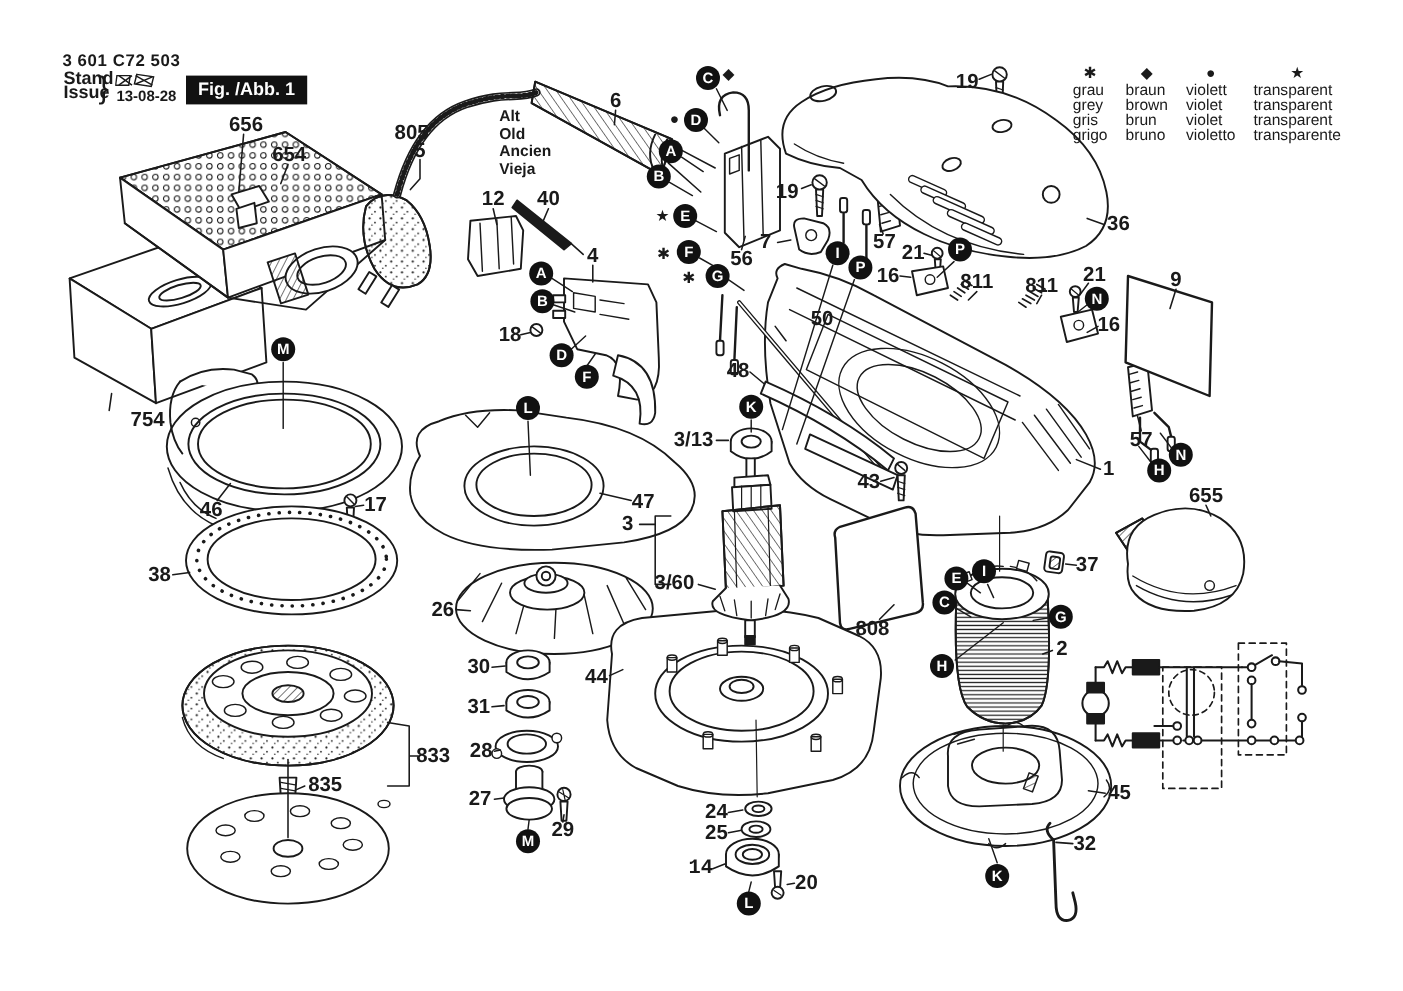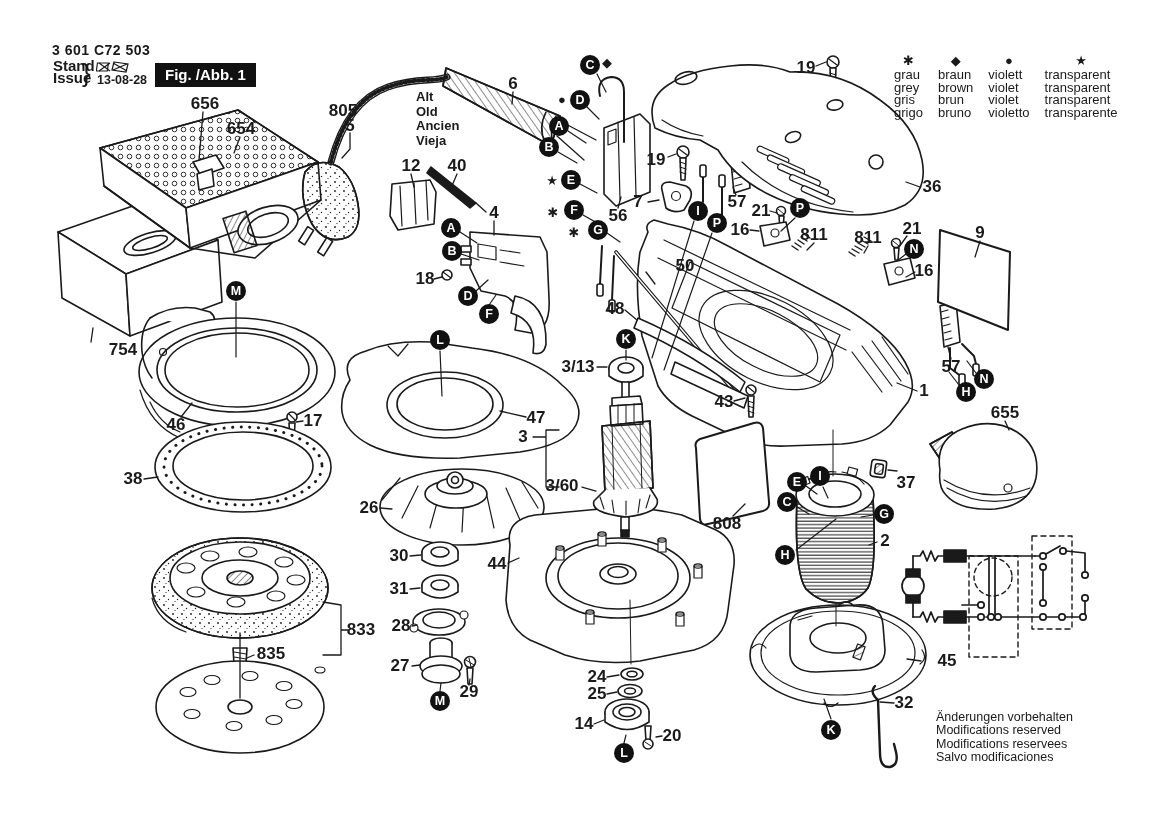--- a/index.html
+++ b/index.html
@@ -444,26 +444,20 @@
     </div>
   </div>
 
   <div class="altnote">
     <div>Alt</div>
     <div>Old</div>
     <div>Ancien</div>
     <div>Vieja</div>
   </div>
 
-  <div class="footer">
-    <div>Änderungen vorbehalten</div>
-    <div>Modifications reserved</div>
-    <div>Modifications reservees</div>
-    <div>Salvo modificaciones</div>
-  </div>
 
   <div id="label-layer">
       <span class="part-label" style="left: 205px; top: 104px;">656</span>
       <span class="part-label" style="left: 241px; top: 129px;">654</span>
       <span class="part-label" style="left: 343px; top: 111px;">805</span>
       <span class="part-label" style="left: 350px; top: 126px;">5</span>
       <span class="part-label" style="left: 411px; top: 166px; text-align: center;">12</span>
       <span class="part-label" style="left: 457px; top: 166px;">40</span>
       <span class="part-label" style="left: 513px; top: 84px;">6</span>
       <span class="part-label" style="left: 494px; top: 213px;">4</span>
@@ -485,39 +479,39 @@
       <span class="part-label" style="left: 615px; top: 309px;">48</span>
       <span class="part-label" style="left: 724px; top: 402px;">43</span>
       <span class="part-label" style="left: 578px; top: 367px;">3/13</span>
       <span class="part-label" style="left: 523px; top: 437px;">3</span>
       <span class="part-label" style="left: 562px; top: 486px;">3/60</span>
       <span class="part-label" style="left: 536px; top: 418px;">47</span>
       <span class="part-label" style="left: 497px; top: 564px;">44</span>
       <span class="part-label" style="left: 727px; top: 524px;">808</span>
       <span class="part-label" style="left: 924px; top: 391px;">1</span>
       <span class="part-label" style="left: 1005px; top: 413px;">655</span>
-      <span class="part-label" style="left: 906px; top: 471px; margin-top: 12px;">37</span>
+      <span class="part-label" style="left: 906px; top: 471px;">37</span>
       <span class="part-label" style="left: 885px; top: 541px;">2</span>
       <span class="part-label" style="left: 176px; top: 425px;">46</span>
       <span class="part-label" style="left: 313px; top: 421px;">17</span>
       <span class="part-label" style="left: 133px; top: 479px;">38</span>
       <span class="part-label" style="left: 369px; top: 508px;">26</span>
       <span class="part-label" style="left: 399px; top: 556px;">30</span>
       <span class="part-label" style="left: 399px; top: 589px;">31</span>
       <span class="part-label" style="left: 401px; top: 626px;">28</span>
       <span class="part-label" style="left: 400px; top: 666px;">27</span>
       <span class="part-label" style="left: 469px; top: 692px;">29</span>
       <span class="part-label" style="left: 361px; top: 630px;">833</span>
       <span class="part-label" style="left: 271px; top: 654px;">835</span>
       <span class="part-label" style="left: 91px; top: 350px; margin-left: 32px;">754</span>
       <span class="part-label" style="left: 597px; top: 677px;">24</span>
       <span class="part-label" style="left: 597px; top: 694px;">25</span>
-      <span class="part-label" style="left: 584px; top: 724px;">14</span>
+      <span class="part-label" style="left: 584px; top: 724px; font-family: Liberation Mono, monospace;">14</span>
       <span class="part-label" style="left: 672px; top: 736px;">20</span>
-      <span class="part-label" style="left: 933px; top: 661px; margin-left: 14px;">45</span>
+      <span class="part-label" style="left: 933px; top: 661px;">45</span>
       <span class="part-label" style="left: 904px; top: 703px;">32</span>
       <span class="part-label" style="left: 951px; top: 367px;">57</span>
     </div>
   <div id="callout-layer">
       <span class="callout" style="left: 590px; top: 65px;">C</span>
       <span class="callout" style="left: 580px; top: 100px;">D</span>
       <span class="callout" style="left: 559px; top: 126px;">A</span>
       <span class="callout" style="left: 549px; top: 147px;">B</span>
       <span class="callout" style="left: 571px; top: 180px;">E</span>
       <span class="callout" style="left: 574px; top: 210px;">F</span>

